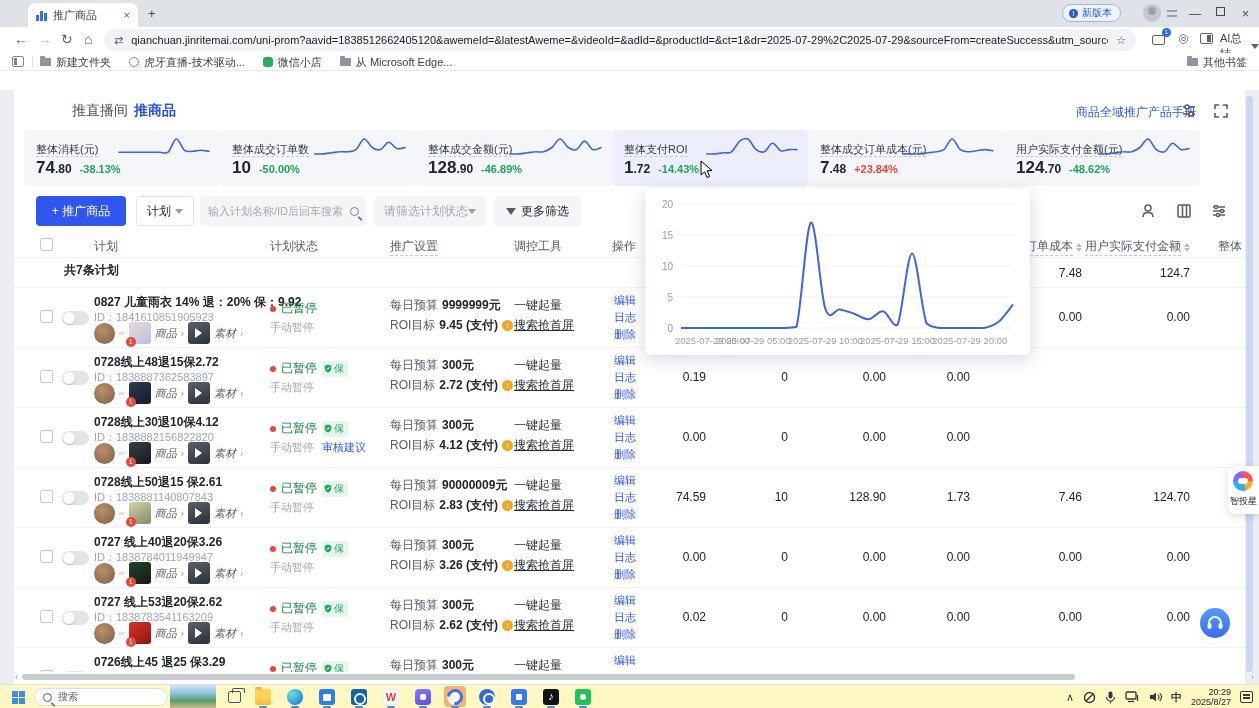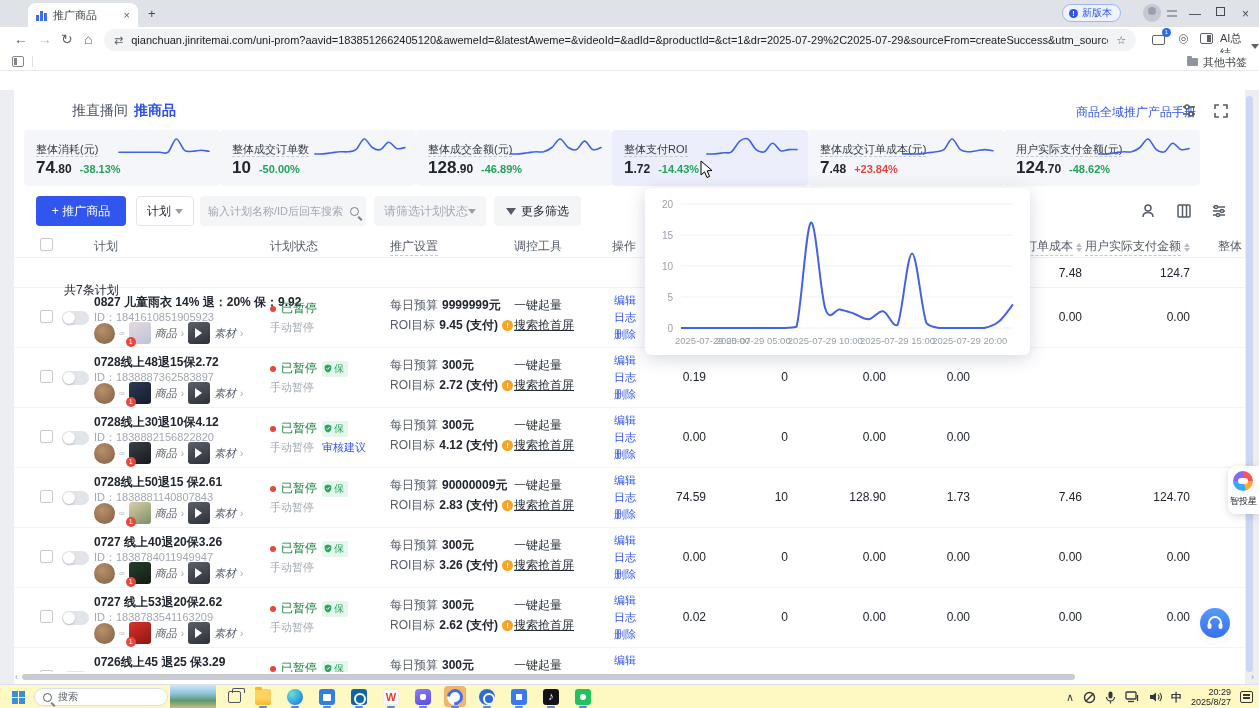--- a/index.html
+++ b/index.html
@@ -87,21 +87,21 @@
   .th { position:absolute; top:6px; white-space:nowrap; }
   .th.dash { border-bottom:1px dashed #c4cad4; }
   .th-r { position:absolute; top:6px; display:flex; justify-content:flex-end; align-items:center; gap:3px; }
   .sort { display:inline-flex; flex-direction:column; gap:1px; }
   .sort i { width:0; height:0; border-left:3px solid transparent; border-right:3px solid transparent; }
   .sort .up { border-bottom:4px solid #b9bec7; }
   .sort .dn { border-top:4px solid #b9bec7; }
   .cbx { width:13px; height:13px; border:1.4px solid #c6cbd3; border-radius:2px; background:#fff; }
 
   #summary { position:absolute; left:0; top:168px; width:1231px; height:30px; border-bottom:1px solid #f0f1f4; }
-  #summary .cnt { position:absolute; left:50px; top:24px; font-size:12px; color:#20252e; font-weight:normal; }
+  #summary .cnt { position:absolute; left:50px; top:4px; font-size:12px; color:#20252e; font-weight:bold; }
   .met { position:absolute; width:94px; text-align:right; font-size:12px; color:#20252e; }
 
   #rows { position:absolute; left:0; top:198px; width:1231px; height:384px; overflow:hidden; }
   .trow { position:relative; width:1231px; height:60px; border-bottom:1px solid #f2f3f6; }
   .trow .cbx { position:absolute; left:26px; top:22px; }
   .toggle { position:absolute; left:48px; top:23px; width:27px; height:14px; border-radius:7px; background:#e1e4e9; }
   .toggle .knob { position:absolute; left:1px; top:1px; width:12px; height:12px; border-radius:50%; background:#fff; box-shadow:0 1px 2px rgba(0,0,0,.2); }
   .r-name { position:absolute; left:80px; top:6px; font-size:12px; font-weight:bold; color:#20252e; white-space:nowrap; }
   .r-id { position:absolute; left:80px; top:22px; font-size:11px; color:#a2a8b3; }
   .r-thumbs { position:absolute; left:80px; top:34px; display:flex; align-items:center; gap:4px; }
@@ -227,20 +227,38 @@
 <span id="ext-circ">◎</span>
 <span id="side-panel-ic"></span>
 <span id="ai-sum">
     <span>AI总结</span>
     <span class="caret" style="border-top-color:#5f6368"></span>
   </span>
 
 <div id="bookmarks">
   <span id="bm-toggle"></span>
   <span id="bm-sep"></span>
+  <div id="bm-items">
+      <span class="bm-item">
+        <span class="fold-ic"></span>
+        <span>新建文件夹</span>
+      </span>
+      <span class="bm-item">
+        <span class="globe-ic"></span>
+        <span>虎牙直播-技术驱动...</span>
+      </span>
+      <span class="bm-item">
+        <span class="shop-ic"></span>
+        <span>微信小店</span>
+      </span>
+      <span class="bm-item">
+        <span class="fold-ic"></span>
+        <span>从 Microsoft Edge...</span>
+      </span>
+    </div>
   <span id="bm-other">
       <span class="fold-ic"></span>
       <span>其他书签</span>
     </span>
 </div>
 
 <div id="pagetop"></div>
 <div id="pagebg"></div>
 <div id="panel">
   <span class="ptab" style="left:14px">推直播间</span>

